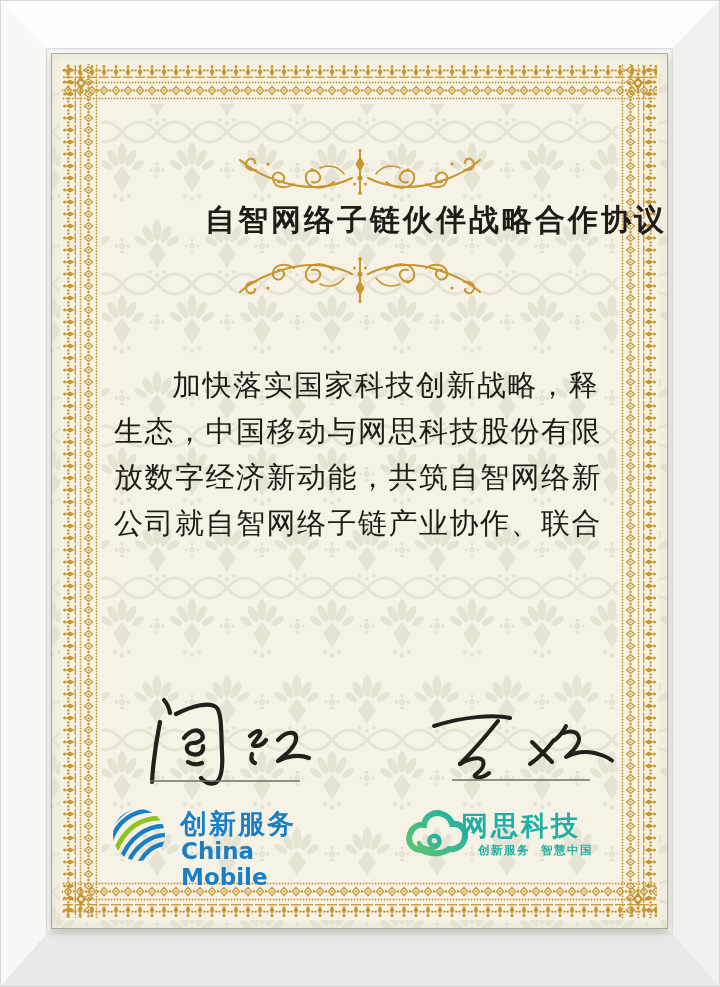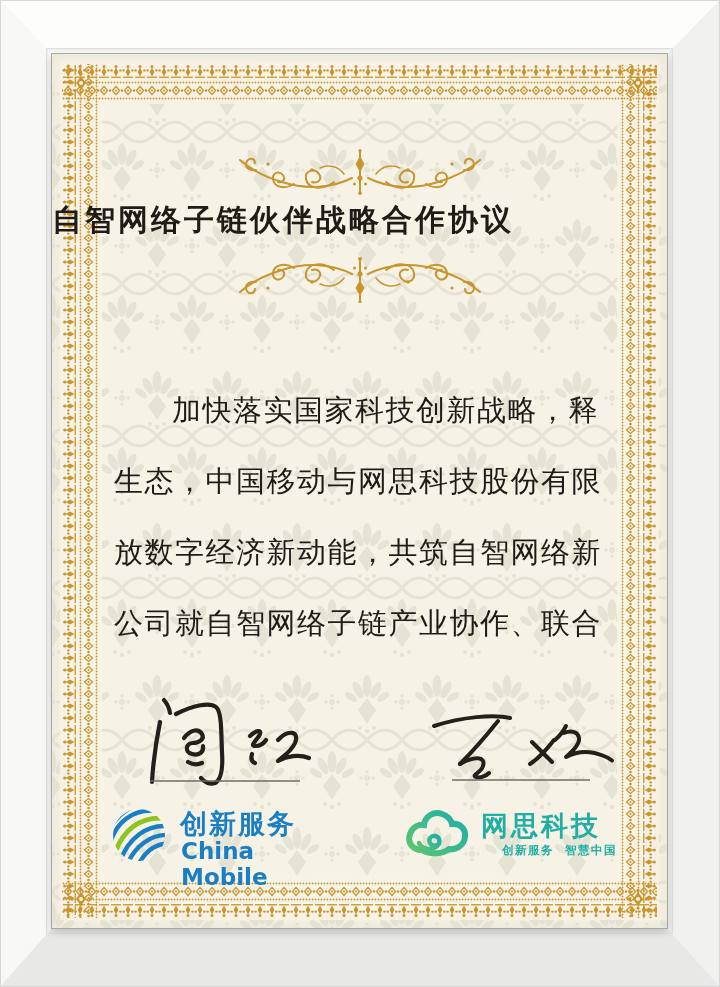--- a/index.html
+++ b/index.html
@@ -14,43 +14,43 @@
        border:1px solid #e0dfdc;box-shadow:inset 0 1px 3px rgba(0,0,0,.08);}
   
   .paper{position:absolute;left:52px;top:54px;width:615px;height:874px;
        background:var(--paper,#f6f3e6);
        box-shadow:0 0 0 1px #aba89f, 0 3px 9px rgba(0,0,0,.22), inset 0 0 18px rgba(110,100,70,.10);}
   svg.bg{display:block;width:100%;height:100%;}
   .fl{position:absolute;left:50%;width:264px;height:50px;margin-left:-132px;}
   .fl-top{top:94px;}
   .fl-bottom{top:200px;transform:scaleY(-1);}
   .fl svg{display:block;width:100%;height:100%;}
-  .title{position:absolute;top:146px;left:0;width:100%;margin:0;text-align:left;
+  .title{position:absolute;top:146px;left:0;width:100%;margin:0;text-align:right;
        font-family:"DejaVu Serif","Liberation Serif",serif;font-size:30px;font-weight:bold;
        letter-spacing:3px;color:var(--ink,#1f1c18);}
   .body-text{position:absolute;top:308px;left:62px;width:500px;
        font-family:"DejaVu Serif","Liberation Serif",serif;font-size:29px;line-height:46px;
        letter-spacing:1.5px;color:var(--ink,#1f1c18);}
-  .body-line{white-space:nowrap;margin-top:25px;}
+  .body-line{white-space:nowrap;}
   .body-line:first-child{padding-left:2em;}
   .sig{position:absolute;}
   .sig-left{left:86px;top:640px;}
   .sig-right{left:366px;top:656px;}
   .logo{position:absolute;top:748px;height:70px;}
   .logo-cm{left:56px;width:240px;}
   .logo-ws{left:352px;width:240px;}
   .logo .mark{position:absolute;left:0;top:2px;}
   .cm-cn{position:absolute;left:72px;top:4px;font-size:27px;font-weight:bold;
        color:var(--china-mobile-blue,#1a7ec4);letter-spacing:2px;}
   .cm-en{position:absolute;left:73px;top:36px;font-size:23px;font-weight:bold;
        color:var(--china-mobile-blue,#1a7ec4);}
-  .ws-cn{position:absolute;left:77px;top:6px;font-size:27px;font-weight:bold;
+  .ws-cn{position:absolute;left:57px;top:6px;font-size:27px;font-weight:bold;
        color:var(--netis-teal,#21afa5);letter-spacing:3px;text-align:center;}
   .ws-tag{position:absolute;left:74px;top:41px;font-size:11.5px;font-weight:bold;
-       color:var(--netis-teal,#21afa5);letter-spacing:1.5px;white-space:pre;margin-left:24px;}
+       color:var(--netis-teal,#21afa5);letter-spacing:1.5px;white-space:pre;}
 </style>
 </head>
 <body>
 
 <div class="photo-edge"></div>
 
 <div>
   <div class="frame-bevel"></div>
   <div class="frame-inner-lip"></div>
 

